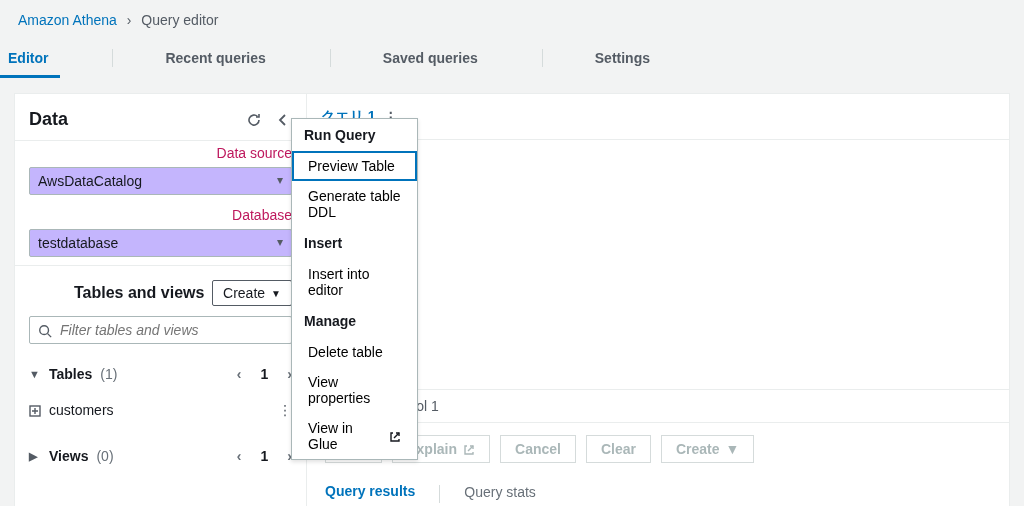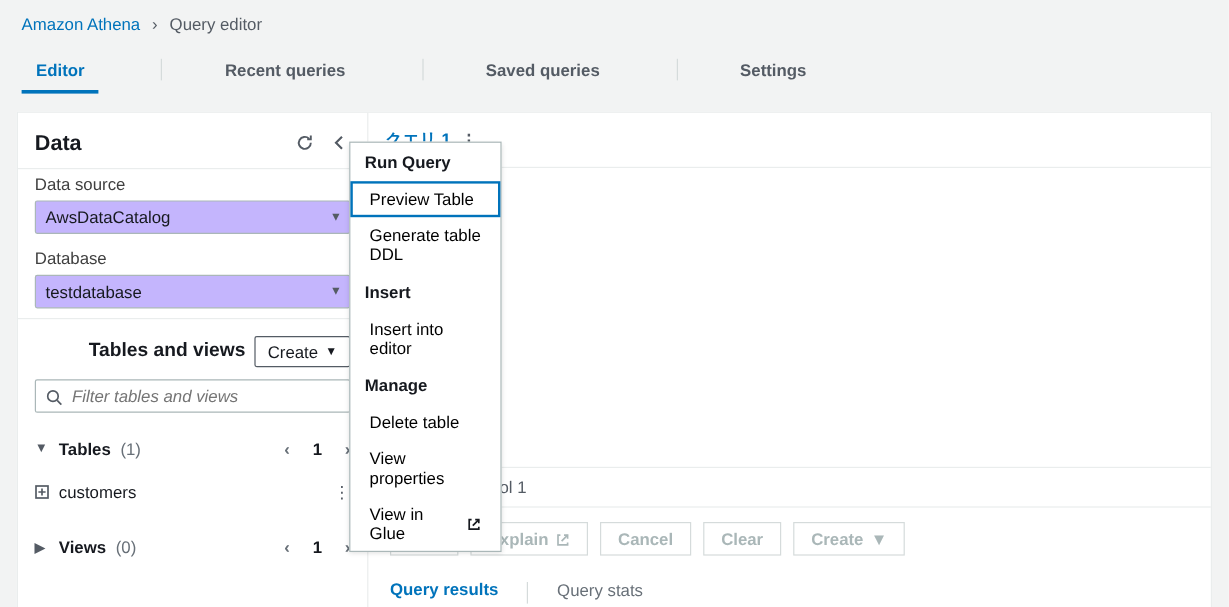--- a/index.html
+++ b/index.html
@@ -19,21 +19,21 @@
     font-size: 14px;
     color: #545b64;
   }
   .breadcrumb a { color: #0073bb; text-decoration: none; }
   .breadcrumb .sep { margin: 0 6px; color: #545b64; }
 
   
   .tabbar {
     display: flex;
     align-items: center;
-    padding: 0 26px;
+    padding: 0 4px;
     border-bottom: 1px solid #fff0;
     gap: 44px;
   }
   .tabbar .tab {
     padding: 10px 4px;
     margin-right: 30px;
     font-weight: 700;
     color: #545b64;
     cursor: pointer;
     position: relative;
@@ -79,21 +79,21 @@
     display:flex; align-items:center; justify-content:space-between;
     padding: 14px 14px 10px 14px;
   }
   .panel-header .title { font-size: 18px; font-weight: 700; }
   .panel-header .actions { display:flex; gap:10px; align-items:center; }
   .iconbtn { color:#545b64; cursor:pointer; font-size:16px; padding:2px; }
 
   hr.div { border:none; border-top:1px solid #eaeded; margin:0; }
 
   .field { padding: 4px 14px 8px 14px; }
-  .field label { display:block; font-size:14px; color:#404040; margin-bottom:6px; }
+  .field label { display:block; font-size:14px; color:#be185d; margin-bottom:6px;text-align:right; }
   .select {
     width:100%;
     border:1px solid #aab7b8;
     border-radius:2px;
     padding:5px 8px;
     font-size:14px;
     background:#c4b5fd;
     position:relative;
   }
   .select::after{

